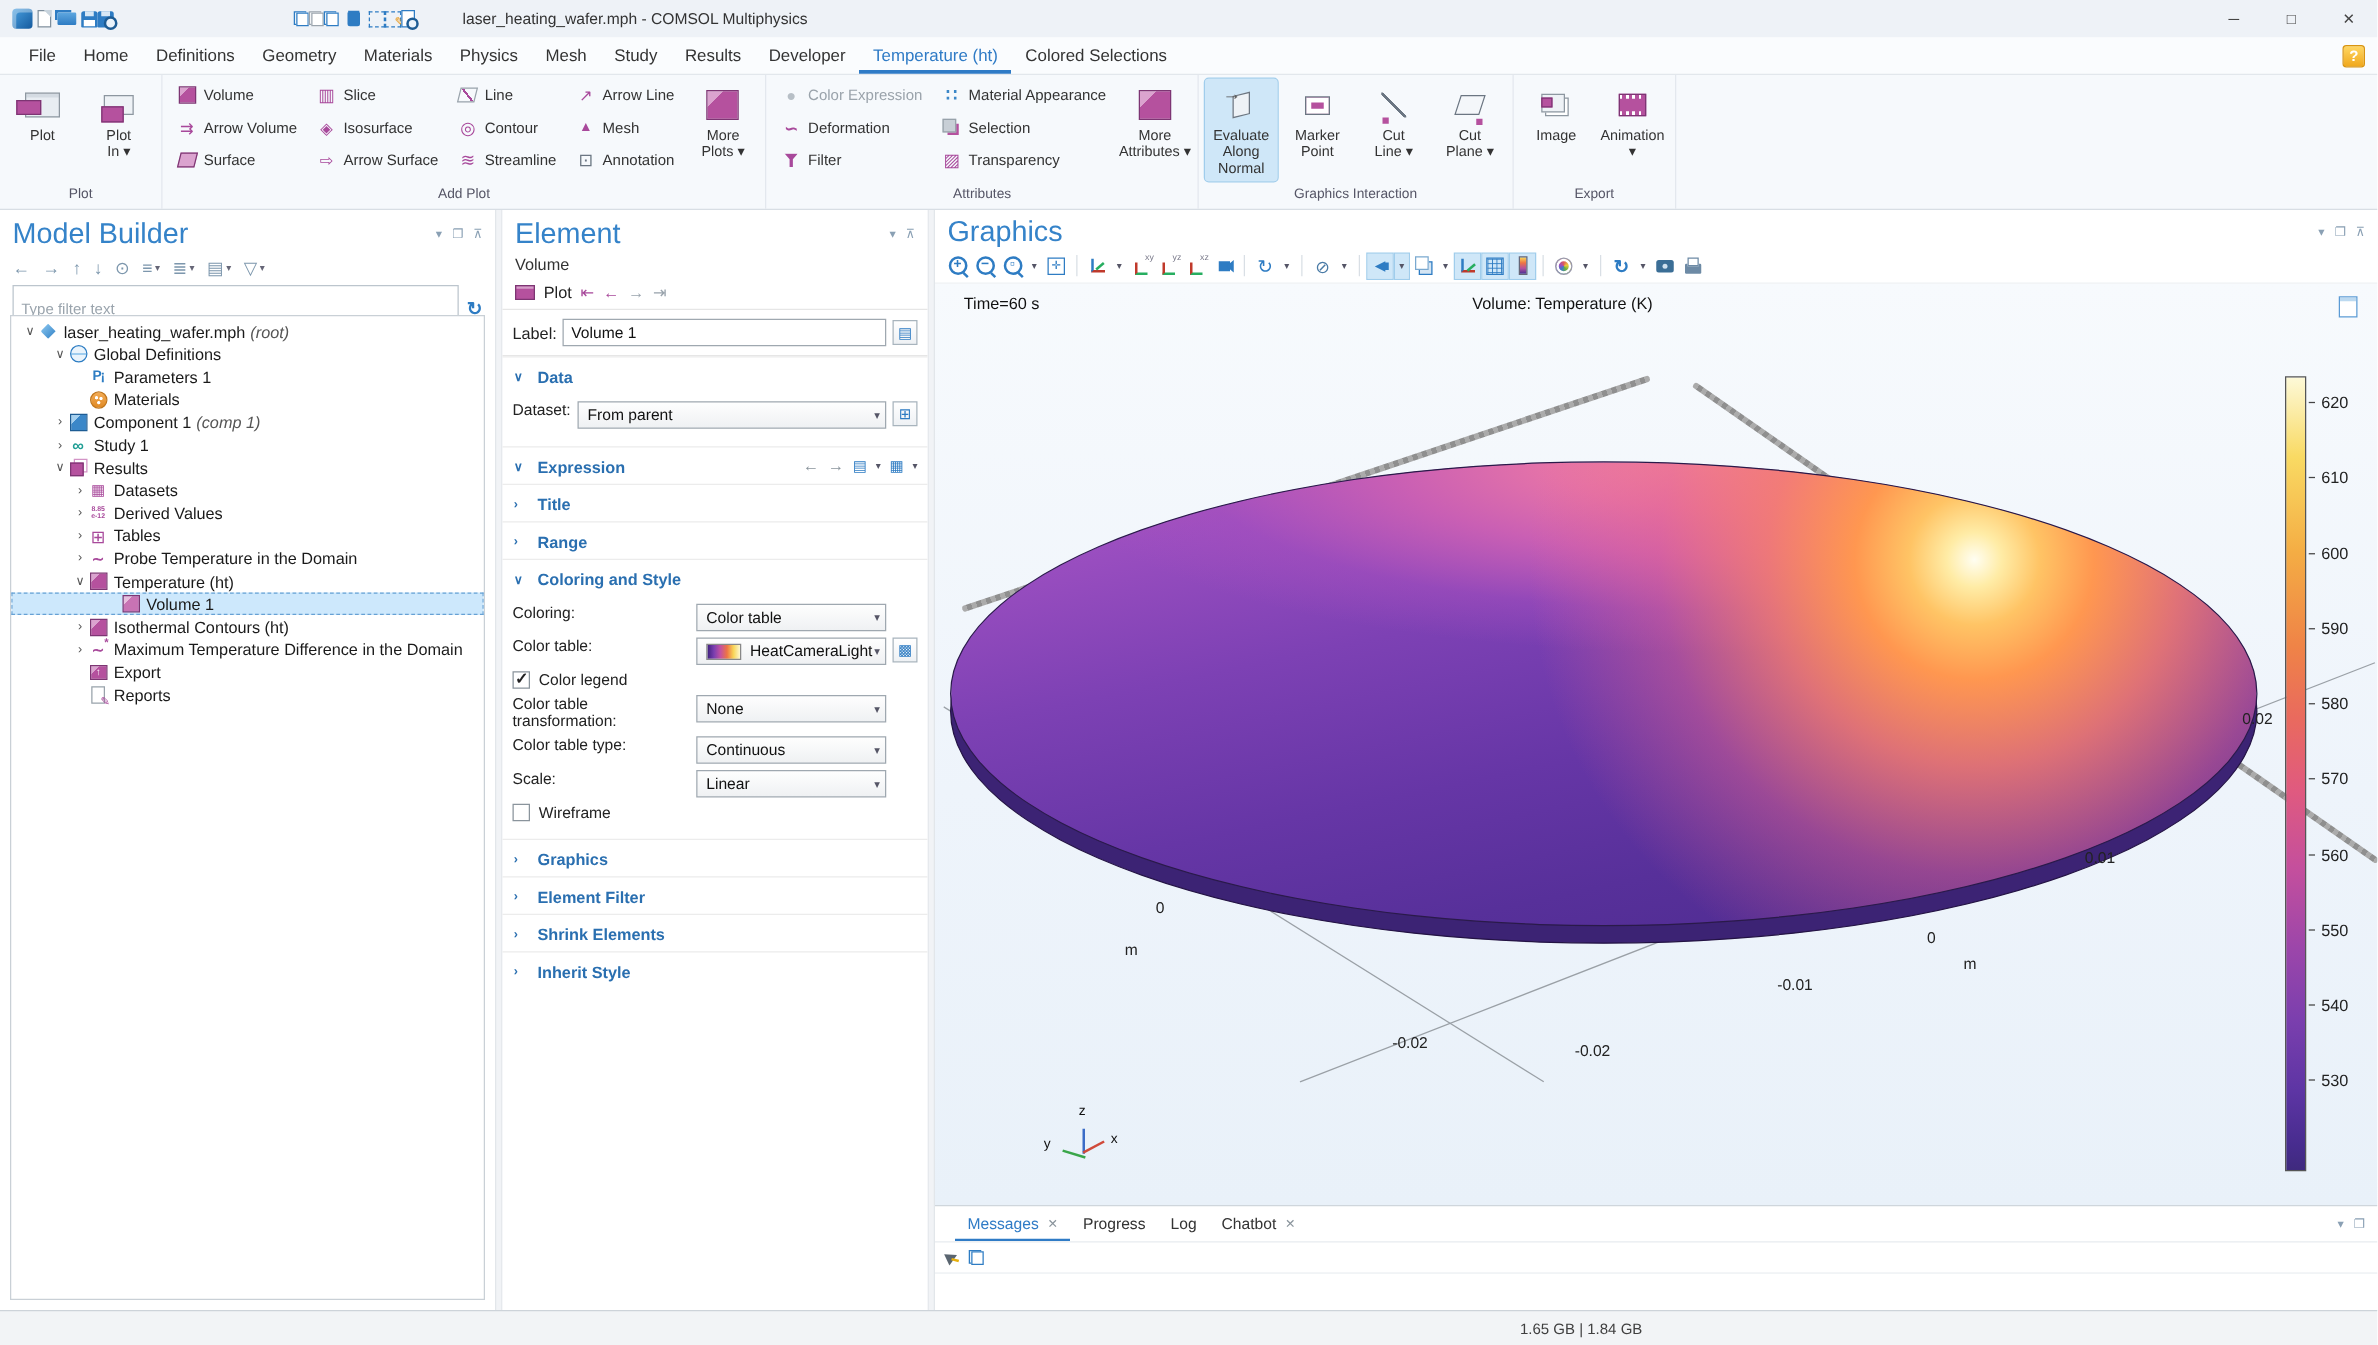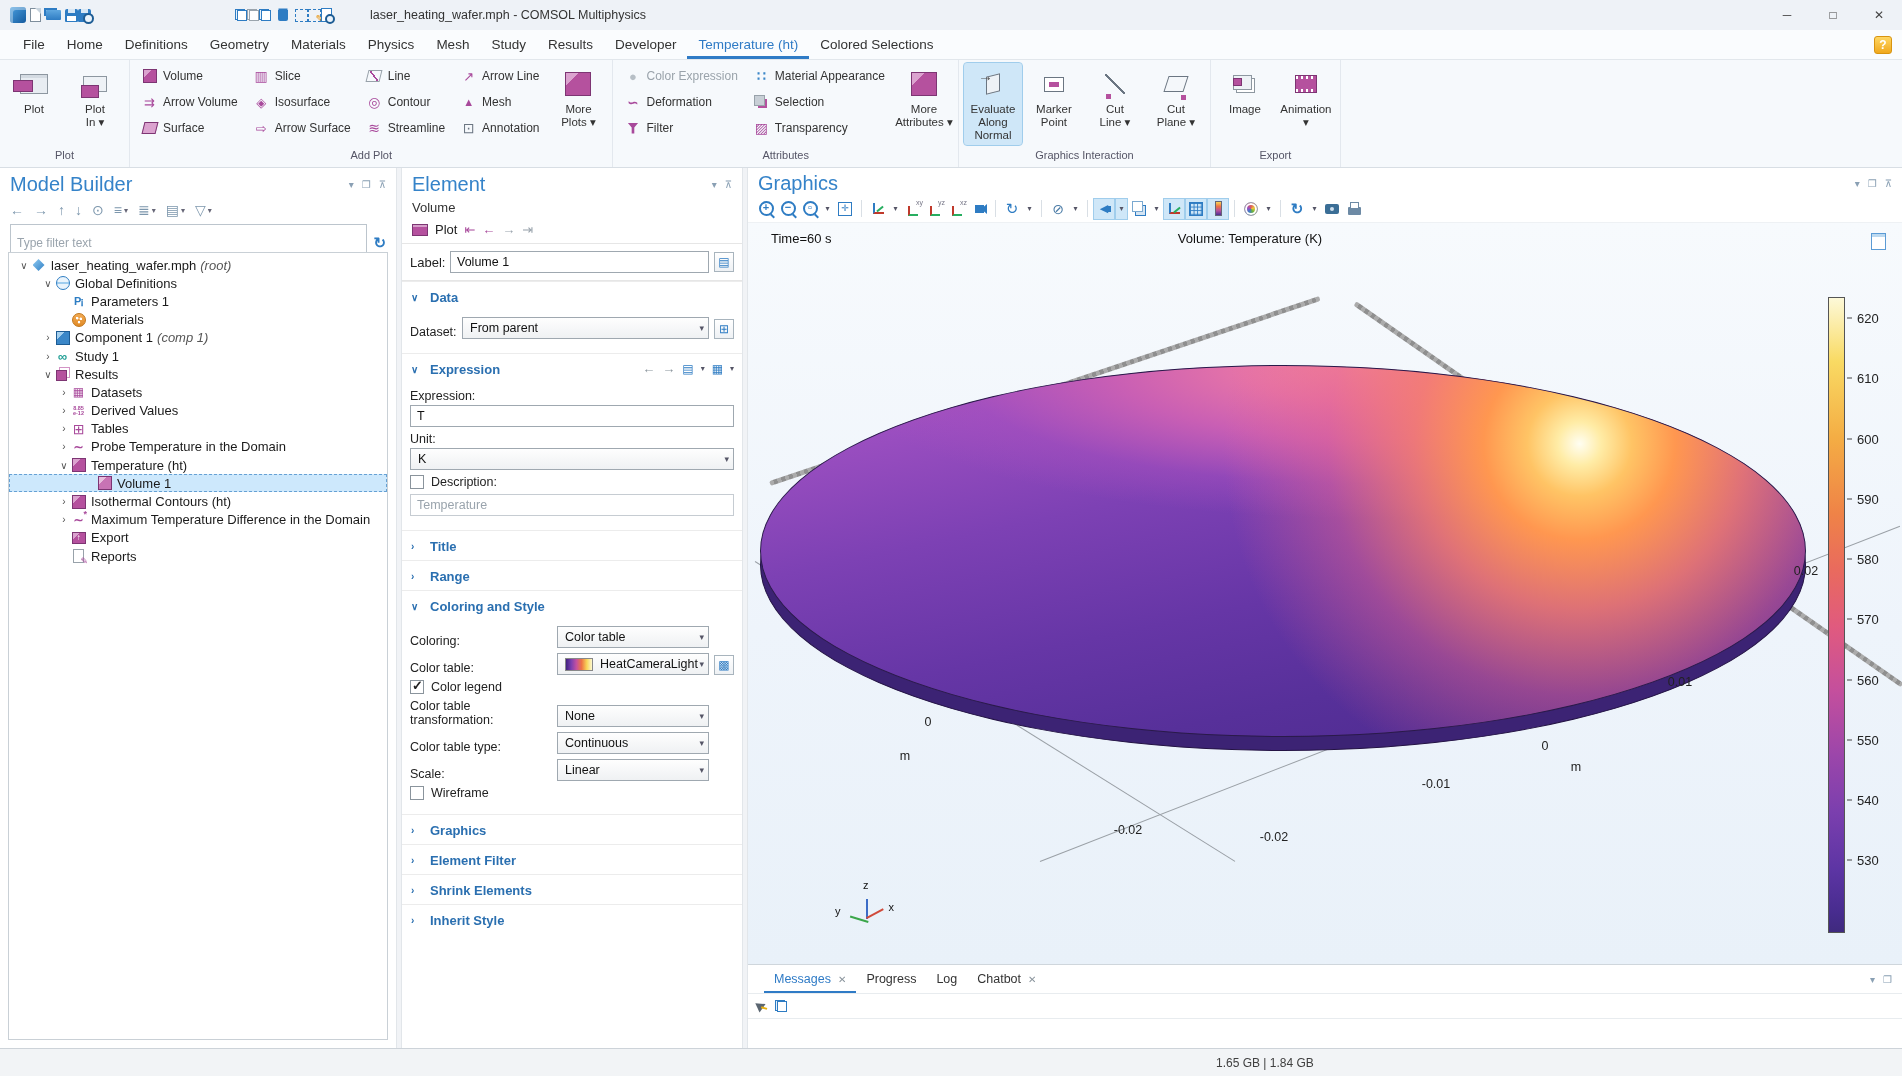--- a/index.html
+++ b/index.html
@@ -76,21 +76,21 @@
      background-size:100% 3px,100% 3px; background-position:0 0,0 13px; background-repeat:no-repeat; }
 
   
   .main { position:absolute; top:168px; left:0; right:0; bottom:28px; display:flex; }
   .panel { background:#fff; position:relative; }
   .p-mb { width:396px; }
   .vsplit { width:6px; background:#f1f3f6; border-left:1px solid #e2e6ea; border-right:1px solid #e2e6ea; }
   .p-set { width:340px; }
   .p-gfx { flex:1; display:flex; flex-direction:column; }
   .phead { display:flex; align-items:center; padding:5px 10px 2px; }
-  .ptitle { font-size:20px; color:#3583c9; }
+  .ptitle { font-size:23px; color:#3583c9; }
   .picons { margin-left:auto; display:flex; gap:8px; color:#8aa0b4; font-size:10px; align-items:center; }
 
   
   .mbtools { display:flex; align-items:center; gap:10px; padding:3px 10px; height:24px; color:#7d97ad; font-size:14px; }
   .mbt { display:flex; align-items:center; gap:2px; }
   .mb-caret { font-size:8px; color:#667; }
   .filterrow { display:flex; align-items:center; margin:2px 10px 4px; gap:6px; }
   .filterrow input { flex:1; height:38px; border:1px solid #bcc5cd; font-size:12px; padding:0 6px; font-family:inherit; color:#333; }
   .filterrow input::placeholder { color:#9aa4ad; }
   .refresh { color:#2e7cc3; font-size:15px; font-weight:bold; }
@@ -128,21 +128,21 @@
   .plotrow { display:flex; align-items:center; gap:7px; padding:3px 10px 6px; border-bottom:1px solid #e6e6e6; font-size:13px; }
   .plot-ico { width:16px; height:12px; border:1px solid #7d3573; background:#b5519e; box-shadow:inset 0 2px 0 rgba(255,255,255,.45); }
   .arr { font-size:13px; }
   .a-mag { color:#a8499b; } .a-gray { color:#9aa4ad; }
   .lblrow { display:flex; align-items:center; padding:7px 8px; border-bottom:1px solid #e6e6e6; }
   .lblrow .flabel { width:40px; }
   .sect-head { display:flex; align-items:center; gap:9px; padding:8px 9px 6px; font-size:13px; color:#2a6fb0; font-weight:bold; border-top:1px solid #ececec; position:relative; }
   .sect-head:first-of-type { border-top:none; }
   .chev { color:#2a6fb0; font-size:10px; width:10px; }
   .sect-body { padding:1px 8px 9px; }
-  .frow { display:flex; align-items:flex-end; margin:5px 0; font-size:12.5px; }
+  .frow { display:flex; align-items:flex-start; margin:5px 0; font-size:12.5px; }
   .flabel { flex:none; color:#222; }
   .flabel.w { width:147px; }
   .combo { height:22px; background:linear-gradient(#fefefe,#eff1f3); border:1px solid #9fa8b0; display:flex; align-items:center; padding:0 16px 0 7px; position:relative; font-size:12.5px; color:#111; flex:1; min-width:0; }
   .combo::after { content:"\25BE"; position:absolute; right:4px; top:5px; color:#556; font-size:9px; }
   .tinput { height:22px; border:1px solid #9fa8b0; background:#fff; font-size:12.5px; padding:0 6px; flex:1; font-family:inherit; color:#111; min-width:0; }
   .tinput.dis { border-color:#c6ccd2; color:#9aa4ad; }
   .sidebtn { width:20px; height:20px; border:1px solid #a8b4bd; background:linear-gradient(#fff,#eef1f4); margin-left:5px; display:flex; align-items:center; justify-content:center; color:#2e7cc3; font-size:12px; flex:none; }
   .cb { width:14px; height:14px; border:1px solid #8a949c; background:#fff; position:relative; margin-right:7px; flex:none; }
   .cb.on::after { content:"\2713"; position:absolute; top:-3px; left:1px; font-size:13px; color:#222; font-weight:bold; }
   .swatch { width:28px; height:13px; border:1px solid #888; margin-right:7px; flex:none; background:linear-gradient(90deg,#40207e,#7a3fb0,#c451a0,#ee7444,#f8d558,#fdf8d0); }
@@ -730,43 +730,20 @@
       <span>Expression</span>
       <span class="exphd-icons">
         <span class="g">←</span>
         <span class="g">→</span>
         <span class="b">▤</span>
           <span class="c">▾</span>
         <span class="b">▦</span>
           <span class="c">▾</span>
       </span>
     </div>
-    <div class="sect-body">
-      <div class="frow" style="margin-bottom:2px;">
-        <span>Expression:</span>
-      </div>
-      <div class="frow" style="margin-top:0;">
-        <input class="tinput" value="T" style="">
-      </div>
-      <div class="frow" style="margin-bottom:2px;">
-        <span>Unit:</span>
-      </div>
-      <div class="frow" style="margin-top:0;">
-        <div class="combo">
-            <span>K</span>
-          </div>
-      </div>
-      <div class="frow">
-        <span class="cb"></span>
-        <span>Description:</span>
-      </div>
-      <div class="frow" style="margin-top:2px;">
-        <input class="tinput dis" value="Temperature" style="">
-      </div>
-    </div>
 
     <div class="sect-head">
       <span class="chev">›</span>
       <span>Title</span>
     </div>
     <div class="sect-head">
       <span class="chev">›</span>
       <span>Range</span>
     </div>
 

